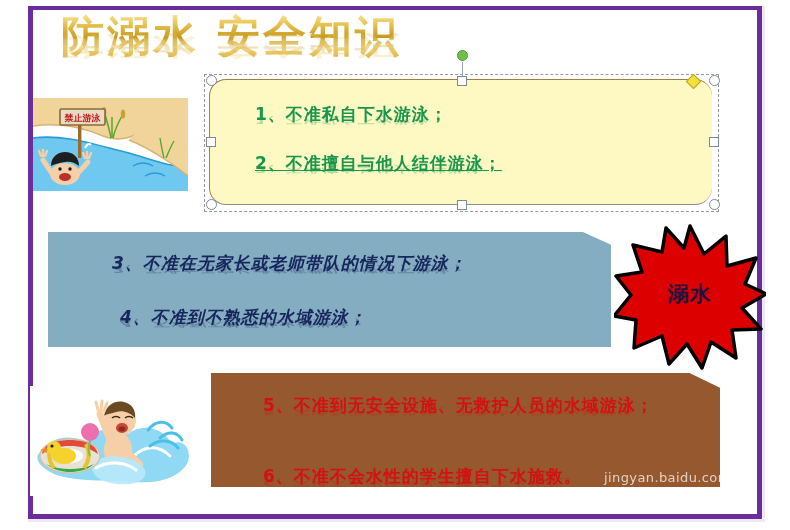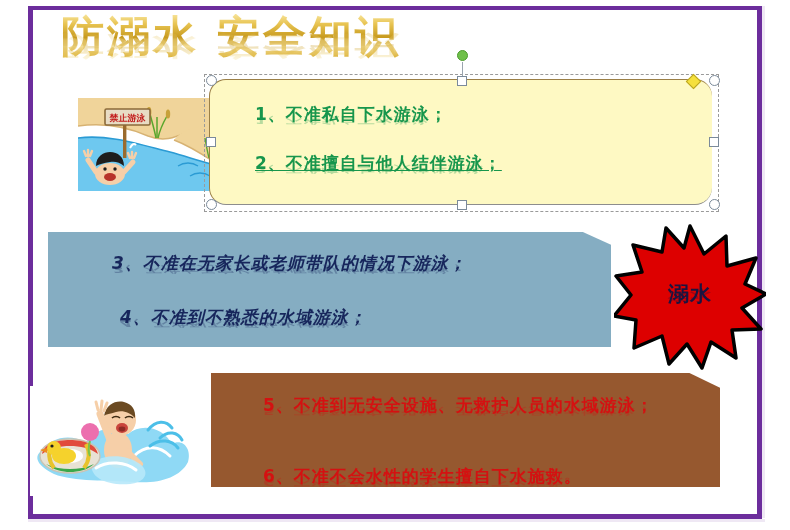--- a/index.html
+++ b/index.html
@@ -231,21 +231,21 @@
   <div class="frame-border frame-top"></div>
   <div class="frame-border frame-bottom"></div>
   <div class="frame-border frame-shadow-r"></div>
   <div class="frame-border frame-shadow-b"></div>
 
   <div class="title-wrap">
     <div class="wordart">防溺水 安全知识</div>
     <div class="wordart-reflect">防溺水 安全知识</div>
   </div>
 
-  <div class="clipart" style="left:33px; top:96px; width:163px; height:95px;margin-left:45px;">
+  <div class="clipart" style="left:33px; top:96px; width:163px; height:95px;">
     <svg width="155" height="95" viewBox="0 0 155 95" xmlns="http://www.w3.org/2000/svg">
       <rect x="0" y="0" width="155" height="95" fill="#ffffff"></rect>
 
       <path d="M0 42 C30 38 60 48 92 56 C118 63 138 72 155 70 L155 95 L0 95 Z" fill="#6ec8ef"></path>
       <path d="M0 42 C30 38 60 48 92 56 C118 63 138 72 155 70" fill="none" stroke="#2b9bd4" stroke-width="1.6"></path>
 
       <path d="M0 30 C28 26 52 32 70 40 C85 46 96 42 110 36 C126 30 142 32 155 30 L155 2 L0 2 Z" fill="#f0d49a"></path>
       <path d="M0 30 C28 26 52 32 70 40 C85 46 96 42 110 36 C126 30 142 32 155 30" fill="none" stroke="#d7b272" stroke-width="1.4"></path>
 
       <path d="M96 44 C112 50 124 58 136 66 C144 71 150 76 155 80 L155 26 C140 26 122 30 110 34 C104 36 99 40 96 44 Z" fill="#f0d49a"></path>
@@ -365,15 +365,16 @@
       <path d="M60 55 C58 62 58 66 60 70" stroke="#7ac24a" stroke-width="2" fill="none"></path>
     </svg>
   </div>
 
   <div class="textbox" id="box3">
     <div class="tb-line box3-l1">5、不准到无安全设施、无救护人员的水域游泳；<span class="tb-reflect">5、不准到无安全设施、无救护人员的水域游泳；</span></div>
     <div class="tb-line box3-l2">6、不准不会水性的学生擅自下水施救。<span class="tb-reflect">6、不准不会水性的学生擅自下水施救。</span></div>
   </div>
 
   <div class="watermark">
+    <div class="wm-sub">jingyan.baidu.com</div>
   </div>
 
 </div>
 
 </body></html>

